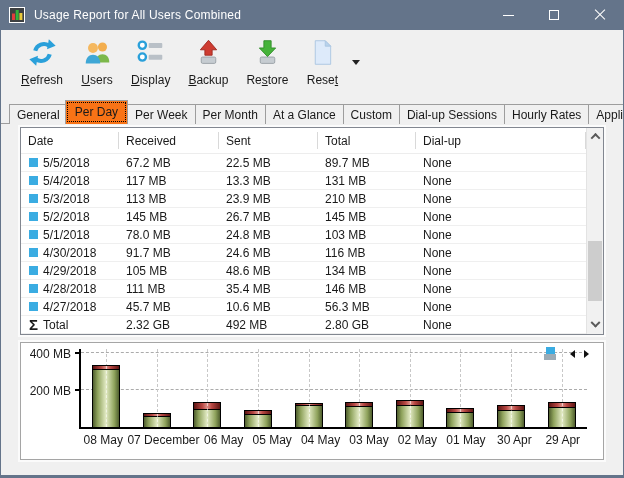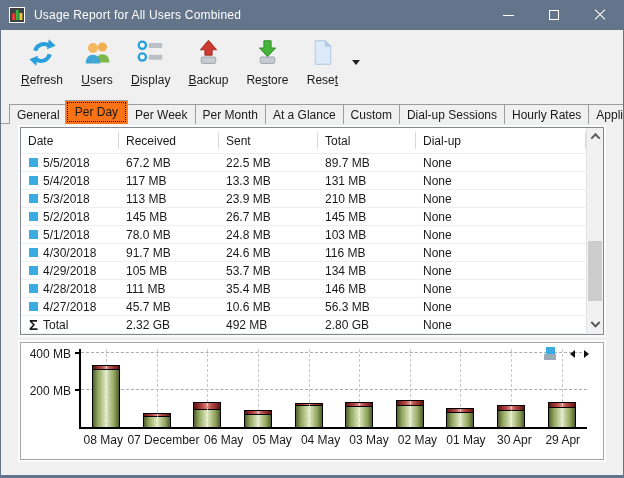--- a/index.html
+++ b/index.html
@@ -261,21 +261,21 @@
               <div class="td">24.6 MB</div>
               <div class="td">116 MB</div>
               <div class="td">None</div>
             </div>
             <div class="trow">
               <div class="td td-date">
                 <span class="sq-bullet"></span>
                 <span class="date-label">4/29/2018</span>
               </div>
               <div class="td">105 MB</div>
-              <div class="td">53.7 MB</div>
+              <div class="td">48.6 MB</div>
               <div class="td">134 MB</div>
               <div class="td">None</div>
             </div>
             <div class="trow">
               <div class="td td-date">
                 <span class="sq-bullet"></span>
                 <span class="date-label">4/28/2018</span>
               </div>
               <div class="td">111 MB</div>
               <div class="td">35.4 MB</div>

